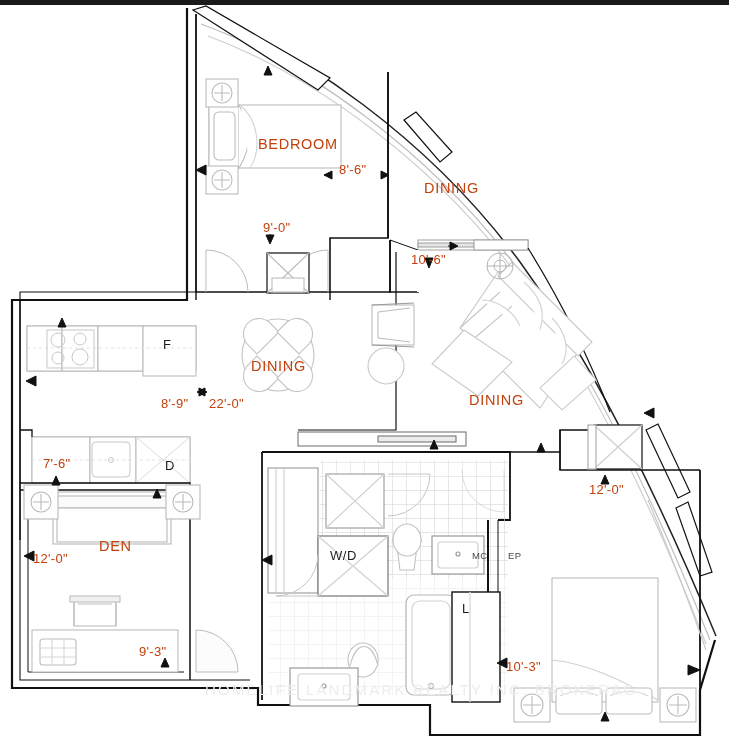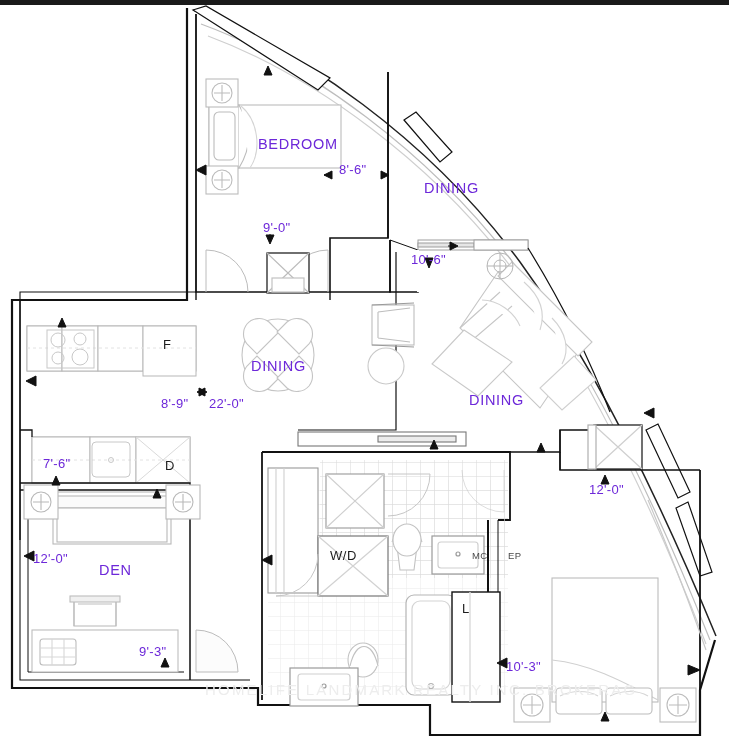--- a/index.html
+++ b/index.html
@@ -4,21 +4,21 @@
 <style>
   html,body{margin:0;padding:0;background:#ffffff;}
   body{font-family:"Liberation Sans", sans-serif;}
   #page{position:relative;width:729px;height:743px;background:#ffffff;overflow:hidden;}
   #topbar{position:absolute;left:0;top:0;width:729px;height:5px;background:#1a1a1a;}
   #realtor-logo{position:absolute;left:12px;top:8px;width:86px;height:110px;}
   #realtor-mark{position:absolute;left:0;top:0;width:86px;height:82px;background:#b5b5b5;}
   #realtor-word{position:absolute;left:0;top:84px;width:100px;font-size:17.5px;letter-spacing:1.6px;color:#b5b5b5;font-family:"Liberation Sans",sans-serif;}
   #realtor-word sup{font-size:8px;vertical-align:super;}
   #plan{position:absolute;left:0;top:0;width:729px;height:743px;}
-  .lbl{position:absolute;font-family:"Liberation Sans",sans-serif;color:#6d28d9;white-space:nowrap;}
+  .lbl{position:absolute;font-family:"Liberation Sans",sans-serif;color:#c2410c;white-space:nowrap;}
   .room{font-size:14.5px;letter-spacing:0.7px;}
   .dim{font-size:13px;letter-spacing:0.3px;}
   .tiny{font-size:9.5px;color:#4a4a4a;letter-spacing:0.3px;padding-left:8px;}
   .mid{font-size:13px;letter-spacing:0.5px;color:#1d1d1d;}
   #watermark{position:absolute;left:205px;top:681px;width:430px;height:18px;
     font-size:15px;letter-spacing:2.2px;color:#ededed;white-space:nowrap;overflow:hidden;}
 </style>
 </head>
 <body>
 
@@ -363,21 +363,21 @@
       <path d="M262 450 l10 -5 v10 z" opacity="0"></path>
       <path d="M541 443 l-4 9 h8 z"></path>
     </g>
 
   </svg>
 
   <div class="lbl room" style="left:258px;top:136px;">BEDROOM</div>
   <div class="lbl room" style="left:424px;top:180px;">DINING</div>
   <div class="lbl room" style="left:469px;top:392px;">DINING</div>
   <div class="lbl room" style="left:251px;top:358px;">DINING</div>
-  <div class="lbl room" style="left:99px;top:562px;">DEN</div>
+  <div class="lbl room" style="left:99px;top:538px;">DEN</div>
 
   <div class="lbl mid" style="left:163px;top:337px;">F</div>
   <div class="lbl mid" style="left:165px;top:458px;">D</div>
   <div class="lbl mid" style="left:330px;top:548px;">W/D</div>
   <div class="lbl tiny" style="left:464px;top:550px;">MC</div>
   <div class="lbl tiny" style="left:500px;top:550px;text-align:center;">EP</div>
   <div class="lbl mid" style="left:462px;top:601px;">L</div>
 
   <div class="lbl dim" style="left:339px;top:162px;">8'-6"</div>
   <div class="lbl dim" style="left:263px;top:220px;">9'-0"</div>

